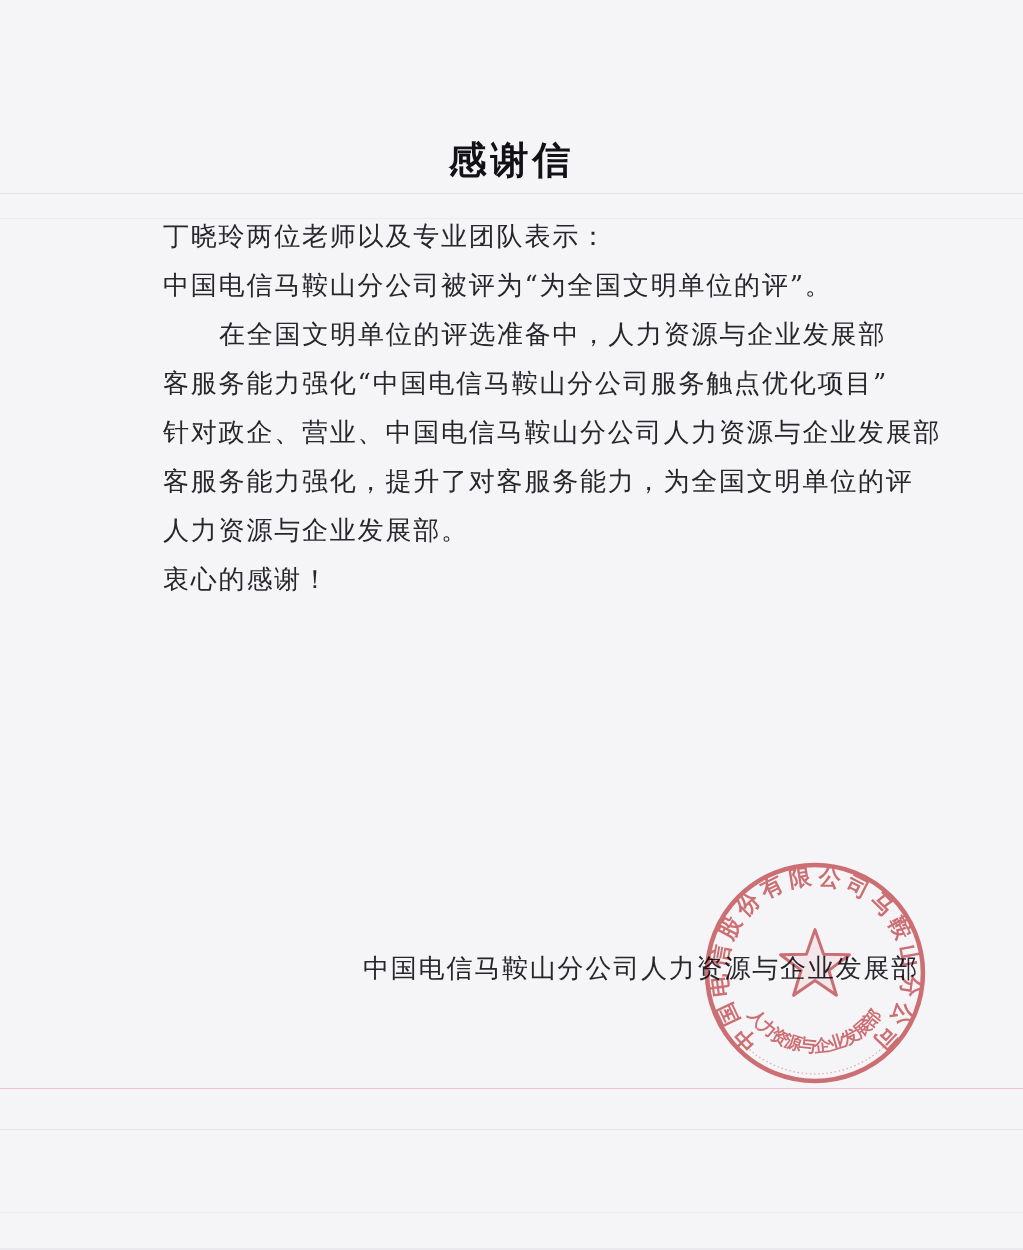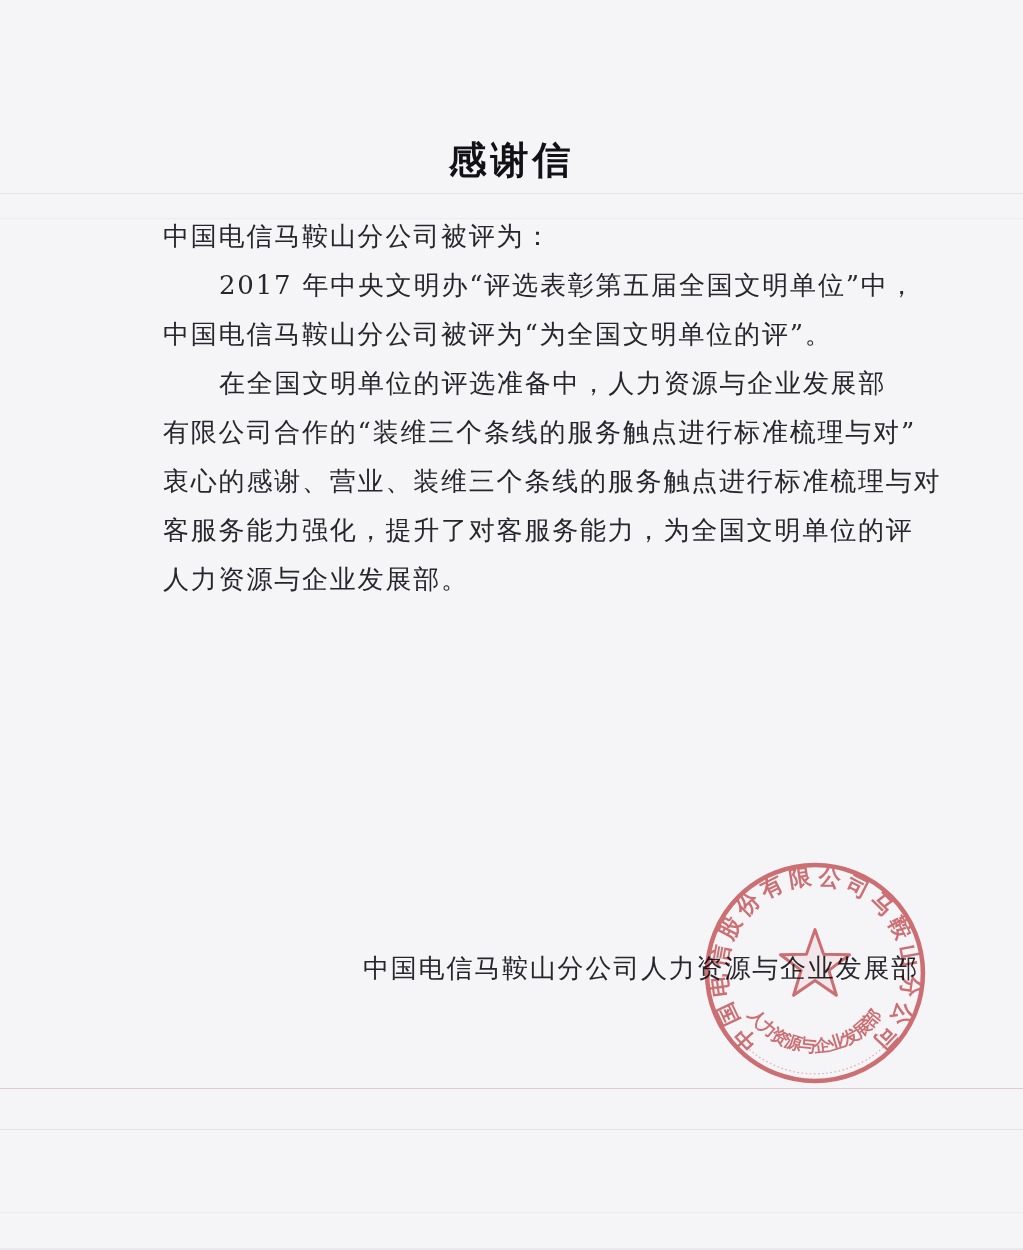--- a/index.html
+++ b/index.html
@@ -61,28 +61,28 @@
 
   <div class="scanline l1"></div>
   <div class="scanline l2"></div>
   <div class="scanline l3"></div>
   <div class="scanline l4"></div>
   <div class="scanline l5"></div>
 
   <h1 class="title">感谢信</h1>
 
   <div class="letter-body">
-      <div class="line">中国电信马鞍山分公司被评为：</div>
-      <div class="line indent">2017 年中央文明办“评选表彰第五届全国文明单位”中，</div>
+      <div class="line">丁晓玲两位老师以及专业团队表示：</div>
       <div class="line">中国电信马鞍山分公司被评为“为全国文明单位的评”。</div>
       <div class="line indent">在全国文明单位的评选准备中，人力资源与企业发展部</div>
-      <div class="line">有限公司合作的“装维三个条线的服务触点进行标准梳理与对”</div>
-      <div class="line">衷心的感谢、营业、装维三个条线的服务触点进行标准梳理与对</div>
+      <div class="line">客服务能力强化“中国电信马鞍山分公司服务触点优化项目”</div>
+      <div class="line">针对政企、营业、中国电信马鞍山分公司人力资源与企业发展部</div>
       <div class="line">客服务能力强化，提升了对客服务能力，为全国文明单位的评</div>
       <div class="line">人力资源与企业发展部。</div>
+      <div class="line">衷心的感谢！</div>
     </div>
 
   <div class="signature">中国电信马鞍山分公司人力资源与企业发展部</div>
 
   <div class="seal">
     <svg viewBox="0 0 230 230" width="232" height="232">
       <circle class="ring" cx="115" cy="115" r="107"></circle>
       <path id="sealTopArc" d="M 64.5,187.1 A 88,88 0 1 1 165.5,187.1" fill="none"></path>
       <path id="sealBottomArc" d="M 47.5,154 A 78,78 0 0 0 182.5,154" fill="none"></path>
       <path class="micro" d="M 38.4,179.3 A 100,100 0 0 0 191.6,179.3"></path>

